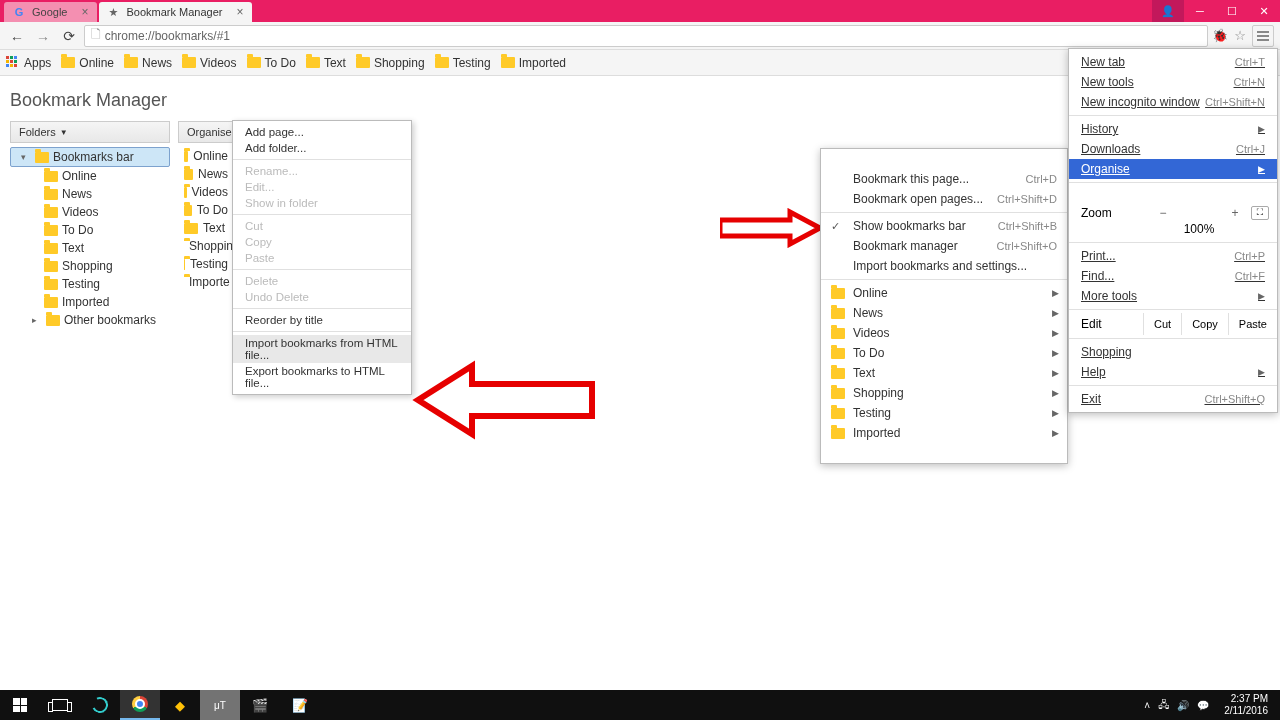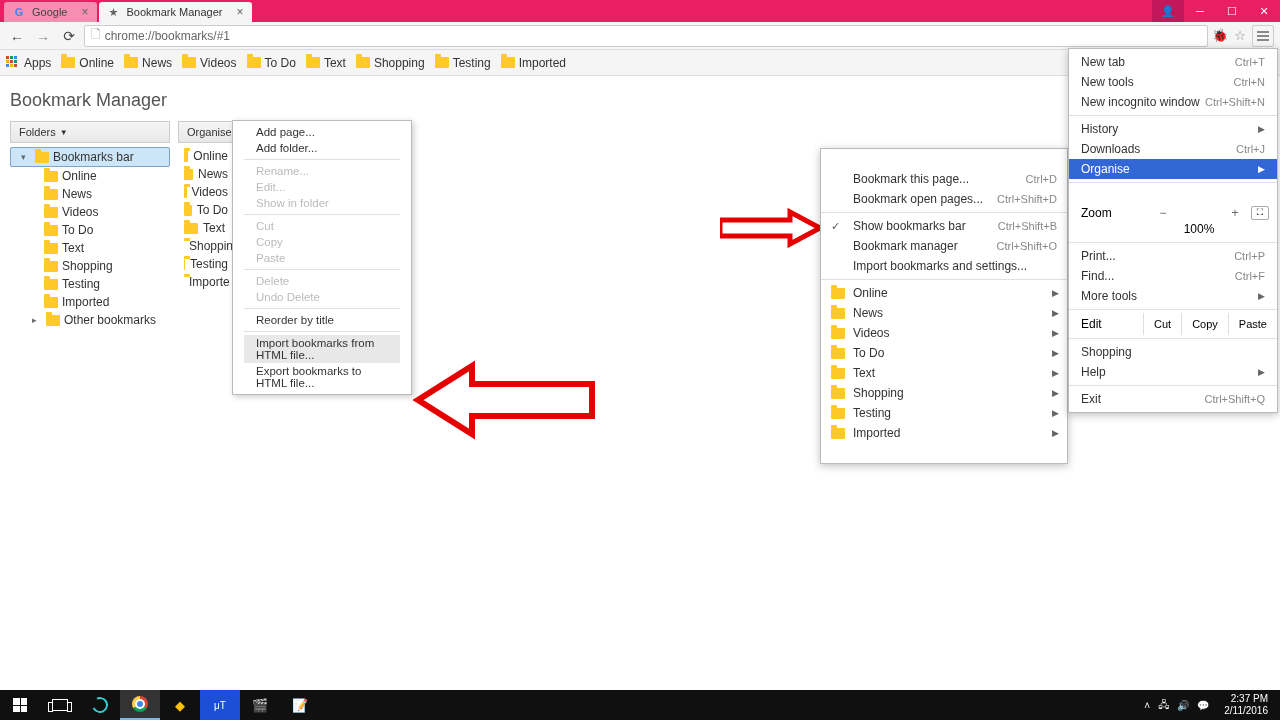--- a/index.html
+++ b/index.html
@@ -52,29 +52,29 @@
   .tree-item { display:flex; align-items:center; gap:4px; padding:2px 4px 2px 10px; font-size:12px; color:#333; white-space:nowrap; }
   .tree-item.selected { background:#cde6f7; border:1px solid #7da2ce; border-radius:2px; }
   .tree-item .disclose { width:10px; font-size:9px; color:#666; }
   .tree-item.child { padding-left:34px; }
   .tree-item.child2 { padding-left:22px; }
 
   .content-list { padding:4px 0; }
   .list-item { display:flex; align-items:center; gap:5px; padding:2px 6px; font-size:12px; color:#333; white-space:nowrap; overflow:hidden; }
 
   
-  .organise-menu { position:absolute; left:232px; top:120px; width:180px; background:#fff; border:1px solid #bbb; box-shadow:2px 2px 6px rgba(0,0,0,0.2); padding:3px 11px; font-size:11.5px; z-index:5; }
+  .organise-menu { position:absolute; left:232px; top:120px; width:180px; background:#fff; border:1px solid #bbb; box-shadow:2px 2px 6px rgba(0,0,0,0.2); padding:3px 0; font-size:11.5px; z-index:5; }
   .organise-menu .mi { padding:2px 12px; color:#333; }
   .organise-menu .mi.disabled { color:#bbb; }
   .organise-menu .mi.hover { background:#e8e8e8; }
   .organise-menu .sep { height:1px; background:#e0e0e0; margin:3px 0; }
 
   
   .chrome-menu { position:absolute; right:2px; top:48px; width:210px; background:#fff; border:1px solid #bbb; box-shadow:0 2px 8px rgba(0,0,0,0.25); font-size:12px; z-index:20; padding:3px 0; }
-  .chrome-menu .mi { display:flex; justify-content:space-between; align-items:center; padding:3px 12px; color:#333; position:relative; }
+  .chrome-menu .mi { display:flex; justify-content:space-between; align-items:center; padding:3px 12px; color:#333; position:relative;text-decoration:underline; }
   .chrome-menu .mi .sc { color:#888; font-size:11px; }
   .chrome-menu .mi.selected { background:#3367d6; color:#fff; }
   .chrome-menu .mi .arrow { font-size:9px; color:#666; }
   .chrome-menu .mi.selected .arrow { color:#fff; }
   .chrome-menu .sep { height:1px; background:#e0e0e0; margin:3px 0; }
   .chrome-menu .zoom-row { display:flex; align-items:center; padding:3px 8px 3px 12px; gap:6px; }
   .chrome-menu .zoom-row .lbl { flex:1; }
   .chrome-menu .zoom-row .zbtn { width:20px; text-align:center; color:#666; }
   .chrome-menu .zoom-row .zval { width:40px; text-align:center;margin-top:33px; }
   .chrome-menu .zoom-row .full { width:18px; height:14px; border:1px solid #aaa; border-radius:2px; font-size:9px; display:flex; align-items:center; justify-content:center; }
@@ -477,21 +477,21 @@
   <div class="tbtn">
       <div class="taskview-icon"></div>
     </div>
   <div class="tbtn">
       <div class="edge-icon"></div>
     </div>
   <div class="tbtn active">
       <div class="chrome-icon"></div>
     </div>
   <div class="tbtn" style="color:#ffc107">◆</div>
-  <div class="tbtn" style="background:#1d4ed8;color:#fff;font-size:10px">μT</div>
+  <div class="tbtn" style="background:#737373;color:#fff;font-size:10px">μT</div>
   <div class="tbtn" style="color:#03a9f4">🎬</div>
   <div class="tbtn" style="color:#2196f3">📝</div>
   <div class="tray">
     <span>˄</span>
     <span>🖧</span>
     <span>🔊</span>
     <span>💬</span>
     <div class="clock">
       <div>2:37 PM</div>
       <div>2/11/2016</div>

